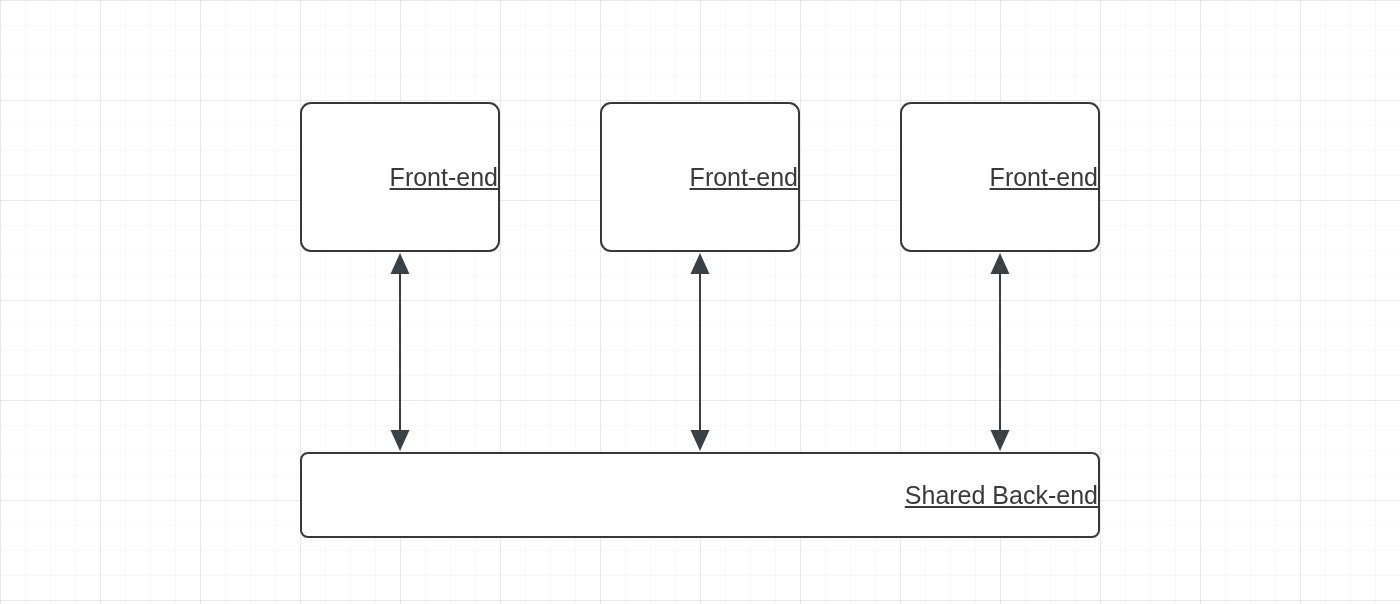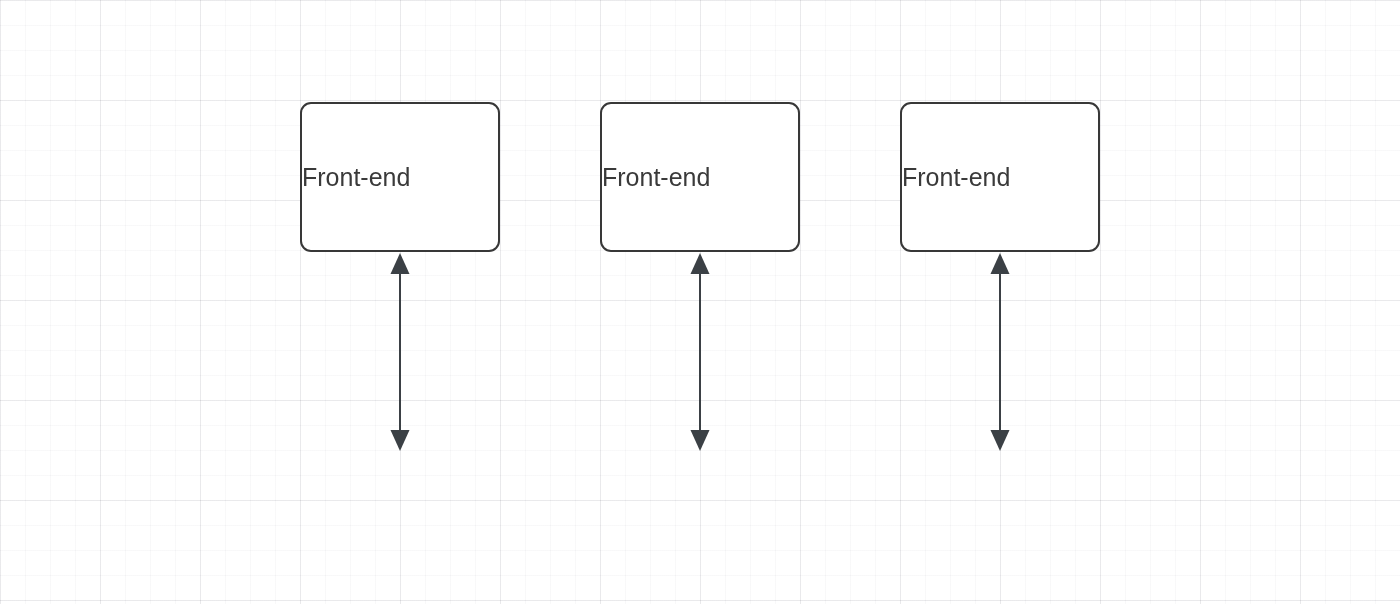--- a/index.html
+++ b/index.html
@@ -21,25 +21,26 @@
     background-size: 100px 100px, 100px 100px, 25px 25px, 25px 25px;
     font-family: "Liberation Sans", sans-serif;
   }
   .node {
     position: absolute;
     box-sizing: border-box;
     background: #ffffff;
     border: 2px solid #383838;
     display: flex;
     align-items: center;
-    justify-content: flex-start;
+    justify-content: flex-end;
     color: #3a3a3a;
     font-size: 25px;
     line-height: 1.2;
     text-align: center;
+    text-decoration: underline;
   }
   .node.frontend {
     border-radius: 11px;
   }
   .node.backend {
     border-radius: 8px;
   }
   .node-frontend-1 { left: 300px; top: 102px; width: 200px; height: 150px; }
   .node-frontend-2 { left: 600px; top: 102px; width: 200px; height: 150px; }
   .node-frontend-3 { left: 900px; top: 102px; width: 200px; height: 150px; }
@@ -66,20 +67,23 @@
   </div>
 
   <div class="node frontend node-frontend-2">
     <span>Front-end</span>
   </div>
 
   <div class="node frontend node-frontend-3">
     <span>Front-end</span>
   </div>
 
+  <div class="node backend node-backend">
+    <span>Shared Back-end</span>
+  </div>
 
   <svg class="edge edge-1" viewBox="0 0 22 200">
     <line x1="11" y1="20" x2="11" y2="180"></line>
     <polygon points="11,1 20.5,22 1.5,22"></polygon>
     <polygon points="11,199 20.5,178 1.5,178"></polygon>
   </svg>
 
   <svg class="edge edge-2" viewBox="0 0 22 200">
     <line x1="11" y1="20" x2="11" y2="180"></line>
     <polygon points="11,1 20.5,22 1.5,22"></polygon>

